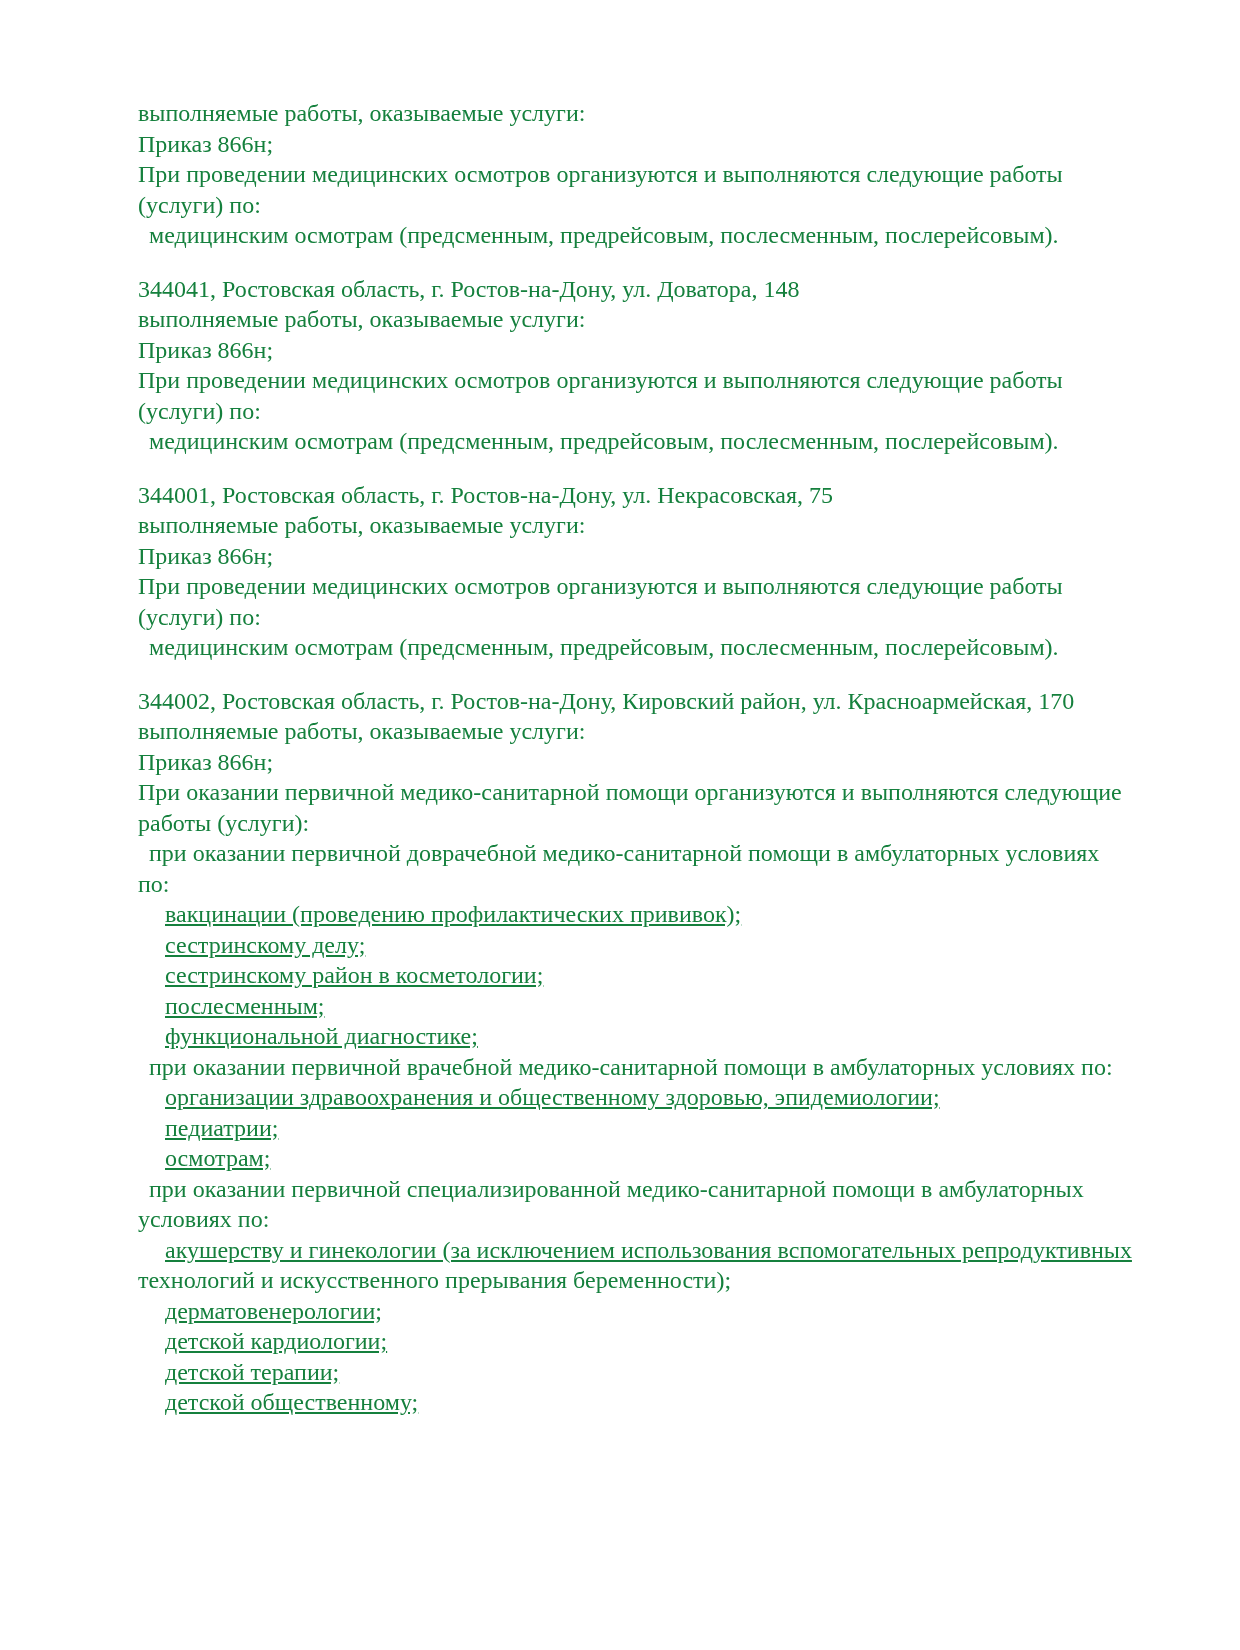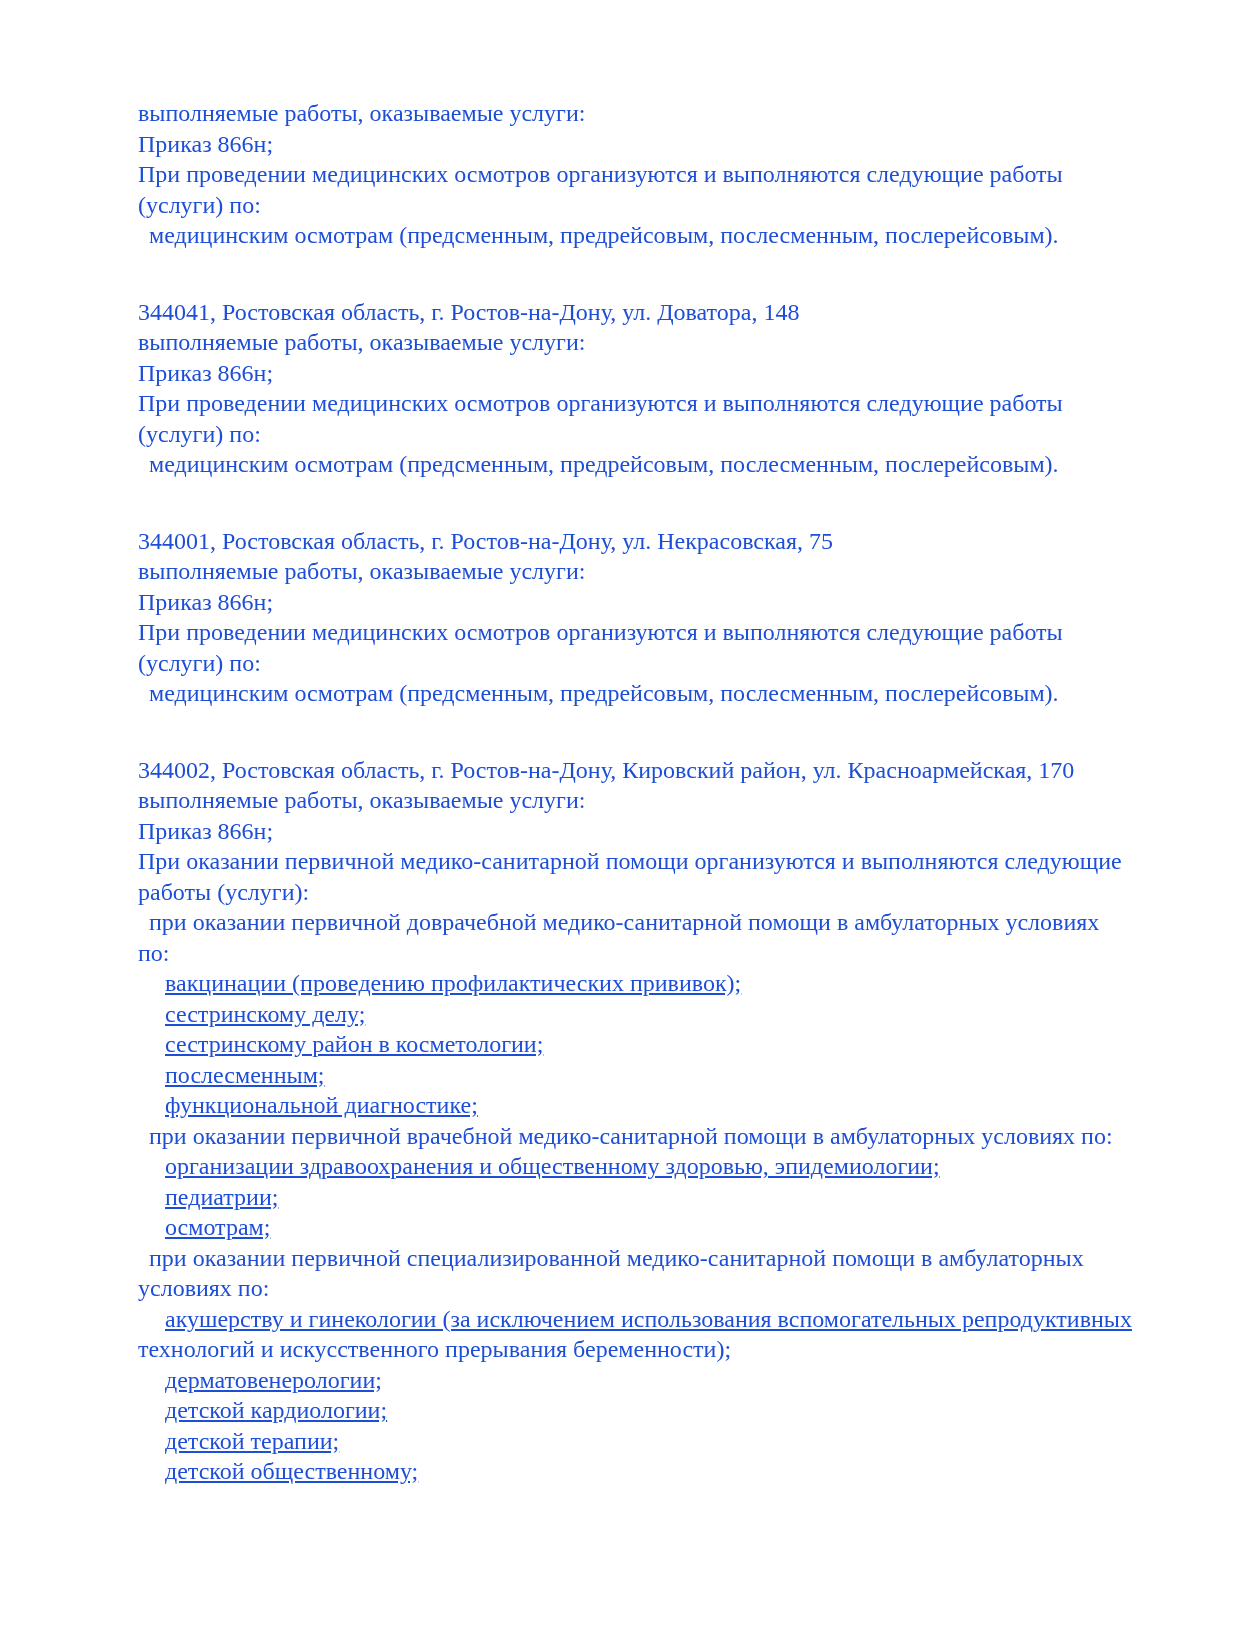--- a/index.html
+++ b/index.html
@@ -6,32 +6,32 @@
     margin: 0;
     padding: 0;
     background: #ffffff;
   }
   .page {
     position: relative;
     width: 1240px;
     height: 1650px;
     box-sizing: border-box;
     background: #ffffff;
-    color: #1d4ed8;
+    color: #15803d;
     font-family: "Liberation Serif", "DejaVu Serif", serif;
     font-size: 24px;
     line-height: 30.5px;
     padding: 98px 55px 0 138px;
     overflow: hidden;
   }
   .block {
     margin: 0;
   }
   .block + .block {
-    margin-top: 46px; 
+    margin-top: 23px; 
   }
   .line {
     white-space: nowrap;
     min-height: 30.5px;
   }
   .indent-0 { padding-left: 0; }
   .indent-1 { padding-left: 11px; }
   .indent-2 { padding-left: 27px; text-decoration: underline; }
 </style>
 </head>

